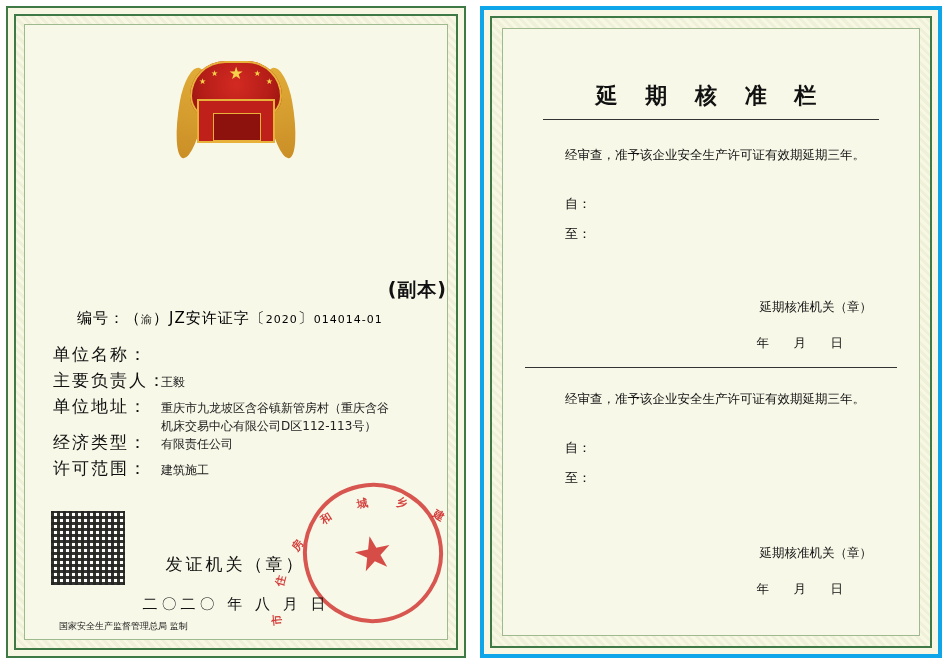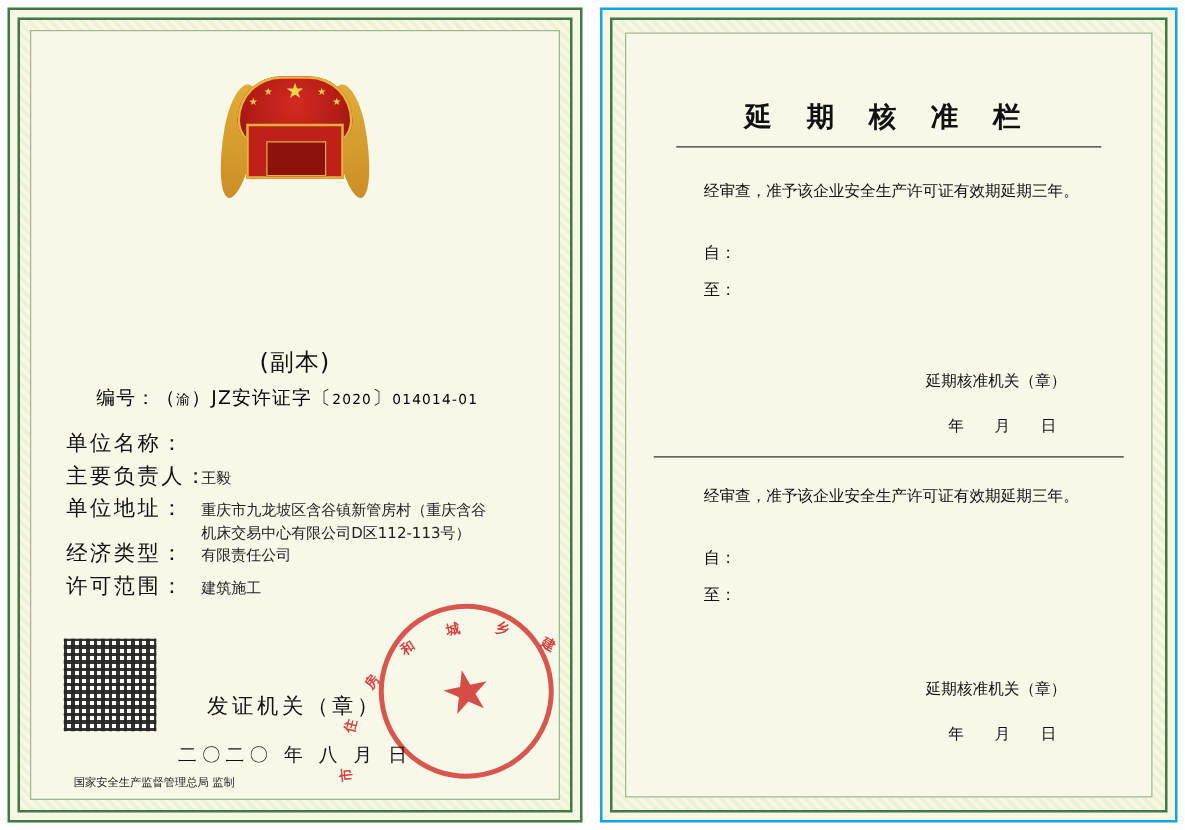--- a/index.html
+++ b/index.html
@@ -73,22 +73,22 @@
   .emblem .s2{left:18px;top:2px;}
   .emblem .s3{right:18px;top:2px;}
   .emblem .s4{right:6px;top:10px;}
 
   .cert-title{
     position:absolute;left:0;right:0;top:182px;text-align:center;
     font-family:"DejaVu Sans","Liberation Sans",sans-serif;
     font-size:44px;font-weight:bold;letter-spacing:6px;color:#111;
   }
   .cert-sub{
-    position:absolute;left:0;right:0;top:252px;text-align:center;
-    font-size:19px;font-weight:normal;color:#111;letter-spacing:1px;
+    position:absolute;left:0;right:0;top:252px;text-align:right;
+    font-size:19px;font-weight:bold;color:#111;letter-spacing:1px;
   }
   .lbl{font-size:17px;letter-spacing:2px;color:#111;white-space:nowrap;}
   .val{font-size:12px;color:#222;white-space:nowrap;}
 
   .num-line{position:absolute;left:52px;top:284px;font-size:15px;letter-spacing:1px;}
   .num-line .hand{font-size:11px;}
   .company{
     position:absolute;left:0;right:0;top:304px;text-align:center;
     font-size:12.5px;color:#1a1a1a;
   }
@@ -137,21 +137,21 @@
     transform-origin:0 58px;
     font-weight:bold;
   }
   .footer-note{
     position:absolute;left:34px;bottom:6px;font-size:9px;color:#222;
   }
 
   
   .right-page{
     position:absolute;left:480px;top:6px;width:462px;height:652px;
-    background:#f7f7e4;border:2px solid #0ea5e9;box-sizing:border-box;
+    background:#f7f7e4;border:4px solid #0ea5e9;box-sizing:border-box;
   }
   .right-inner{
     position:absolute;left:6px;top:6px;right:6px;bottom:6px;
     border:2px solid #3f7a46;
     background:repeating-linear-gradient(45deg,#eef0d8 0 3px,#f7f7e4 3px 6px);
     box-sizing:border-box;
   }
   .right-inner2{
     position:absolute;left:10px;top:10px;right:10px;bottom:10px;
     background:#f8f8e8;border:1px solid #9fb98f;box-sizing:border-box;
@@ -160,21 +160,21 @@
     position:absolute;left:0;right:0;top:52px;text-align:center;
     font-size:22px;font-weight:bold;letter-spacing:10px;color:#111;
   }
   .hr-line{
     position:absolute;left:40px;right:40px;top:90px;height:1px;background:#333;
   }
   .block{position:absolute;left:0;right:0;}
   .block .b-text{position:absolute;left:62px;font-size:12.5px;color:#111;}
   .block .b-from{position:absolute;left:62px;font-size:13px;color:#111;}
   .block .b-to{position:absolute;left:62px;font-size:13px;color:#111;}
-  .block .b-org{position:absolute;right:68px;font-size:12.5px;color:#111;}
+  .block .b-org{position:absolute;right:47px;font-size:12.5px;color:#111;}
   .block .b-date{position:absolute;right:70px;font-size:12.5px;color:#111;letter-spacing:6px;}
   .divider{
     position:absolute;left:22px;right:22px;height:1px;background:#333;
   }
 </style>
 </head>
 <body>
 
 <div class="page">
 

